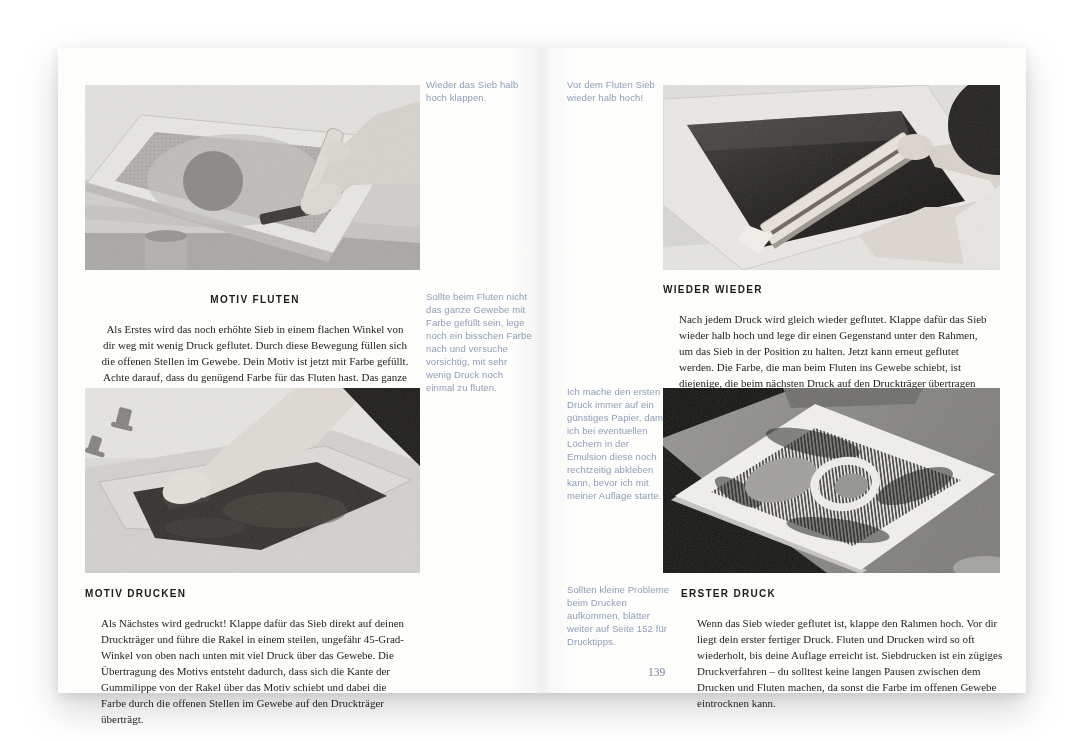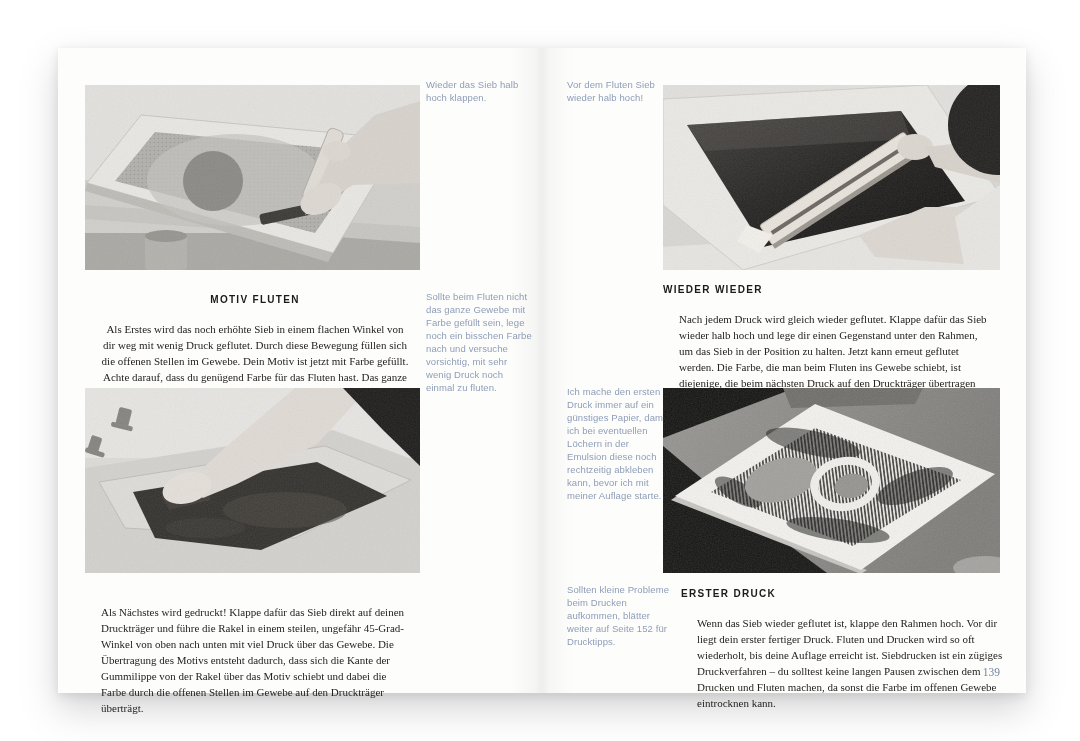--- a/index.html
+++ b/index.html
@@ -31,21 +31,21 @@
     margin:16px;font-family:"Liberation Serif", serif;
     font-size:11px;line-height:16px;color:#262320;
   }
   .note{
     position:absolute;
     font-family:"Liberation Sans", sans-serif;
     font-size:9.5px;line-height:13px;letter-spacing:.1px;
     color:#8e9db7;
   }
   .pagenum{
-    position:absolute;left:121px;top:618px;width:337px;text-align:right;
+    position:absolute;left:106px;top:618px;width:337px;text-align:left;
     font-family:"Liberation Serif", serif;font-size:11.5px;color:#74839a;
   }
 </style>
 </head>
 <body>
 
 <div class="book">
 
   <div class="page left">
 
@@ -125,20 +125,21 @@
 
       <polygon points="210,0 284,0 232,56 152,96 118,110 100,96 142,58" fill="#dfdad4"></polygon>
       <g transform="rotate(-16 102 100)">
         <ellipse cx="102" cy="100" rx="25" ry="15" fill="#e4dfd9"></ellipse>
       </g>
       <polygon points="258,0 335,0 335,78 298,42" fill="#1d1c1a"></polygon>
       <rect width="335" height="185" filter="url(#g3)" opacity=".14"></rect>
     </svg>
 
     <div class="sec" style="left:27px;top:540px;width:340px;">
+      <h3>MOTIV DRUCKEN</h3>
       <p>Als Nächstes wird gedruckt! Klappe dafür das Sieb direkt auf deinen Druckträger und führe die Rakel in einem steilen, ungefähr 45-Grad-Winkel von oben nach unten mit viel Druck über das Gewebe. Die Übertragung des Motivs entsteht dadurch, dass sich die Kante der Gummilippe von der Rakel über das Motiv schiebt und dabei die Farbe durch die offenen Stellen im Gewebe auf den Druckträger überträgt.</p>
     </div>
   </div>
 
   <div class="page right">
 
     <div class="note" style="left:25px;top:30px;width:106px;">Vor dem Fluten Sieb wieder halb hoch!</div>
 
     <svg class="ph" style="left:121px;top:37px;" width="337" height="185" viewBox="0 0 337 185" role="img">
       <defs>

